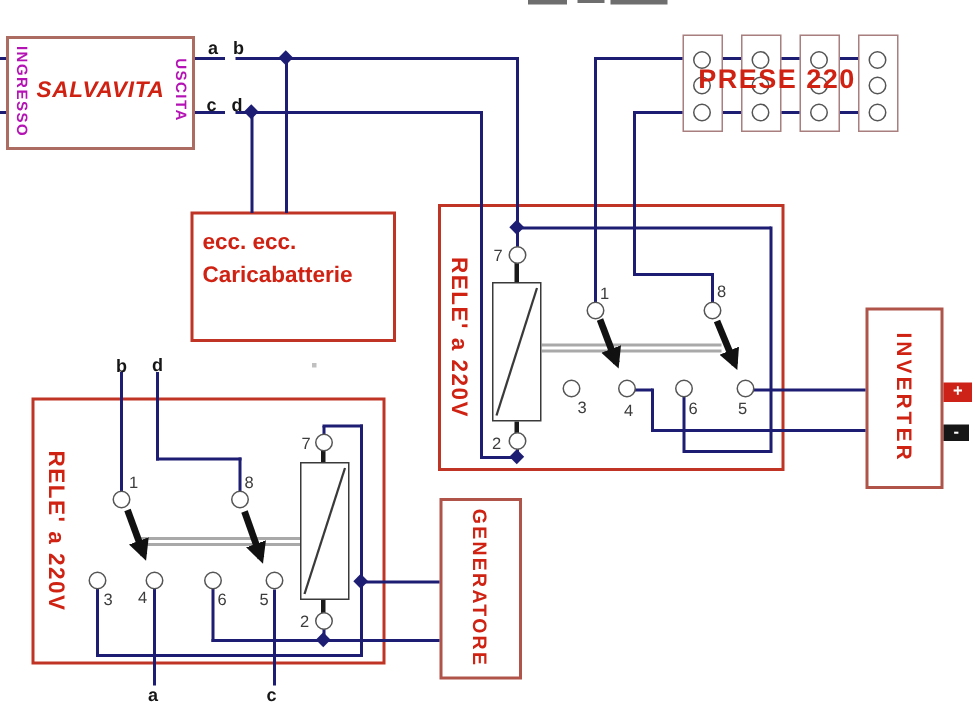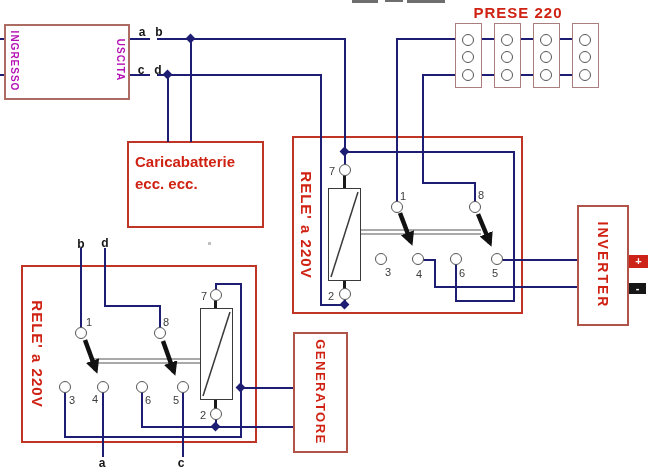--- a/index.html
+++ b/index.html
@@ -15,22 +15,22 @@
   .coil { position:absolute; border:1.5px solid #3a3a3a; background:#fff; box-sizing:border-box; }
   .tl   { position:absolute; transform:translate(-50%,-50%); font-size:11px; color:var(--terminal); white-space:nowrap; }
   .wl   { position:absolute; transform:translate(-50%,-50%); font-size:12px; font-weight:bold; color:#161616; white-space:nowrap; }
   .vtext{ position:absolute; transform:translate(-50%,-50%) rotate(90deg); white-space:nowrap; font-weight:bold; }
   .redv { color:var(--redtext); letter-spacing:1px; }
   .magv { color:var(--magenta); font-size:10px; letter-spacing:1px; }
   .svgl { position:absolute; left:0; top:0; }
   .smudge { position:absolute; background:#4a4a4a; opacity:.8; }
   #salvatext { position:absolute; transform:translate(-50%,-50%); font-size:15px; font-style:italic;
                font-weight:bold; color:var(--redtext); letter-spacing:.5px; white-space:nowrap; }
-  #presetitle { position:absolute; transform:translate(-50%,-50%); font-size:15px; font-weight:bold;
-               color:var(--redtext); letter-spacing:1px; white-space:nowrap; }
+  #presetitle { position:absolute; transform:translate(-50%,-50%); font-size:18px; font-weight:bold;
+               color:var(--redtext); letter-spacing:1px; white-space:nowrap;margin-top:41px; }
   #frigotext { position:absolute; left:135px; top:151px; font-size:15px; font-weight:bold;
                color:var(--redtext); line-height:22px; }
   .term { position:absolute; color:#fff; font-weight:bold; text-align:center; box-sizing:border-box; }
 </style>
 </head>
 <body>
 
 <div id="canvas">
 
   <div class="smudge" style="left:352px;top:0;width:26px;height:3px"></div>
@@ -165,28 +165,29 @@
       </marker>
     </defs>
     <line x1="331" y1="277" x2="358" y2="192" stroke="#3a3a3a" stroke-width="1.5"></line>
     <line x1="203" y1="396" x2="230" y2="312" stroke="#3a3a3a" stroke-width="1.5"></line>
     <line x1="400" y1="213" x2="411" y2="242" stroke="#111" stroke-width="4.5" marker-end="url(#ah)"></line>
     <line x1="478" y1="214" x2="490" y2="243" stroke="#111" stroke-width="4.5" marker-end="url(#ah)"></line>
     <line x1="85" y1="340" x2="96" y2="370" stroke="#111" stroke-width="4.5" marker-end="url(#ah)"></line>
     <line x1="163" y1="341" x2="174" y2="372" stroke="#111" stroke-width="4.5" marker-end="url(#ah)"></line>
   </svg>
 
+  <div id="salvatext" style="left:67px;top:60px">SALVAVITA</div>
   <div class="vtext magv" style="left:14px;top:61px">INGRESSO</div>
   <div class="vtext magv" style="left:120px;top:60px">USCITA</div>
 
   <div id="presetitle" style="left:518px;top:12px">PRESE 220</div>
 
   <div id="frigotext">
+    <div>ecc. ecc.</div>
     <div>Caricabatterie</div>
-    <div>ecc. ecc.</div>
   </div>
 
   <div class="vtext redv" style="left:306px;top:225px;font-size:15px">RELE' a 220V</div>
   <div class="vtext redv" style="left:37px;top:354px;font-size:15px">RELE' a 220V</div>
   <div class="vtext redv" style="left:603px;top:265px;font-size:14px;letter-spacing:2px">INVERTER</div>
   <div class="vtext redv" style="left:320px;top:392px;font-size:13px;letter-spacing:1.5px">GENERATORE</div>
 
   <div class="wl" style="left:142px;top:32px">a</div>
   <div class="wl" style="left:159px;top:32px">b</div>
   <div class="wl" style="left:141px;top:70px">c</div>

